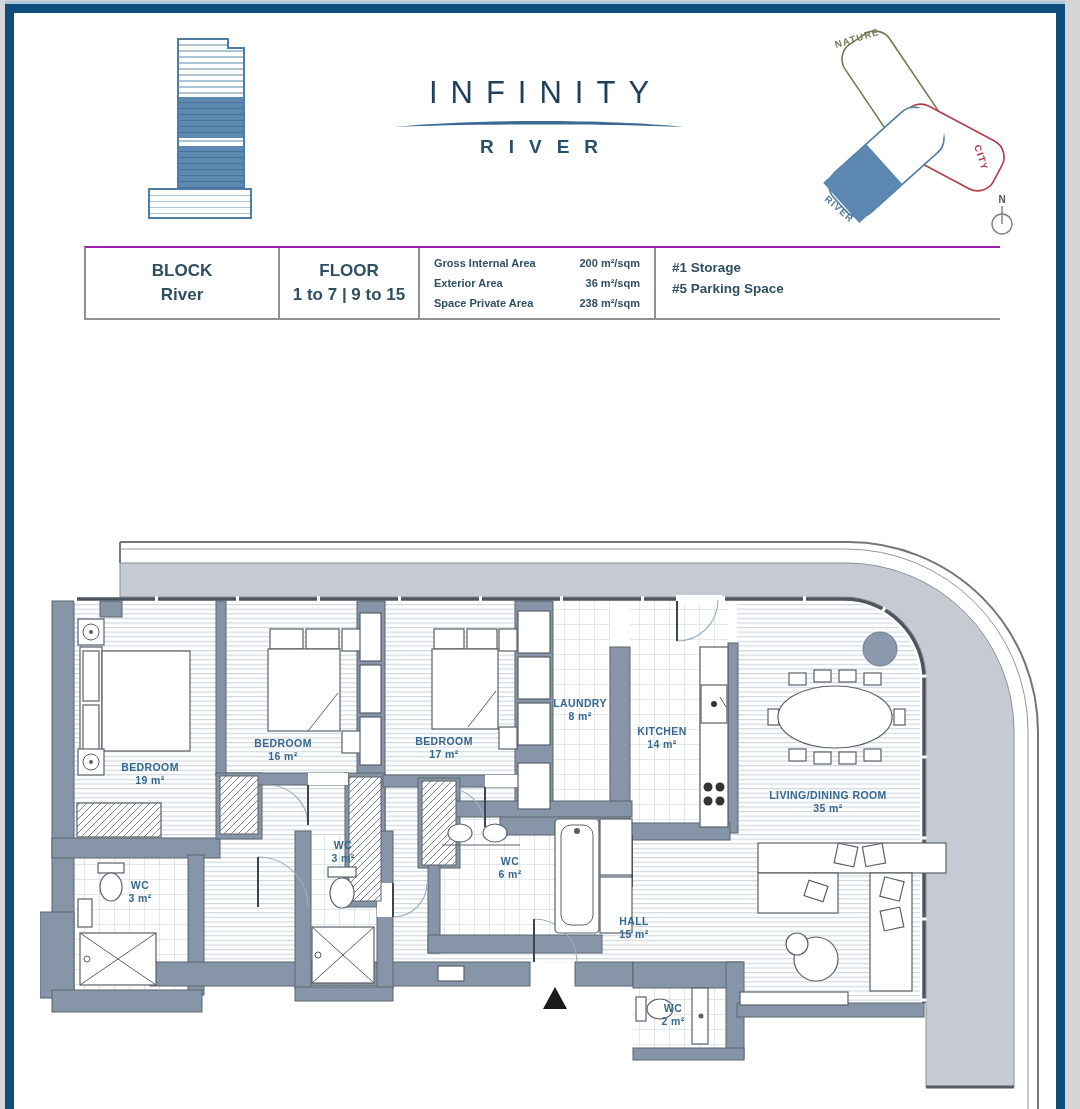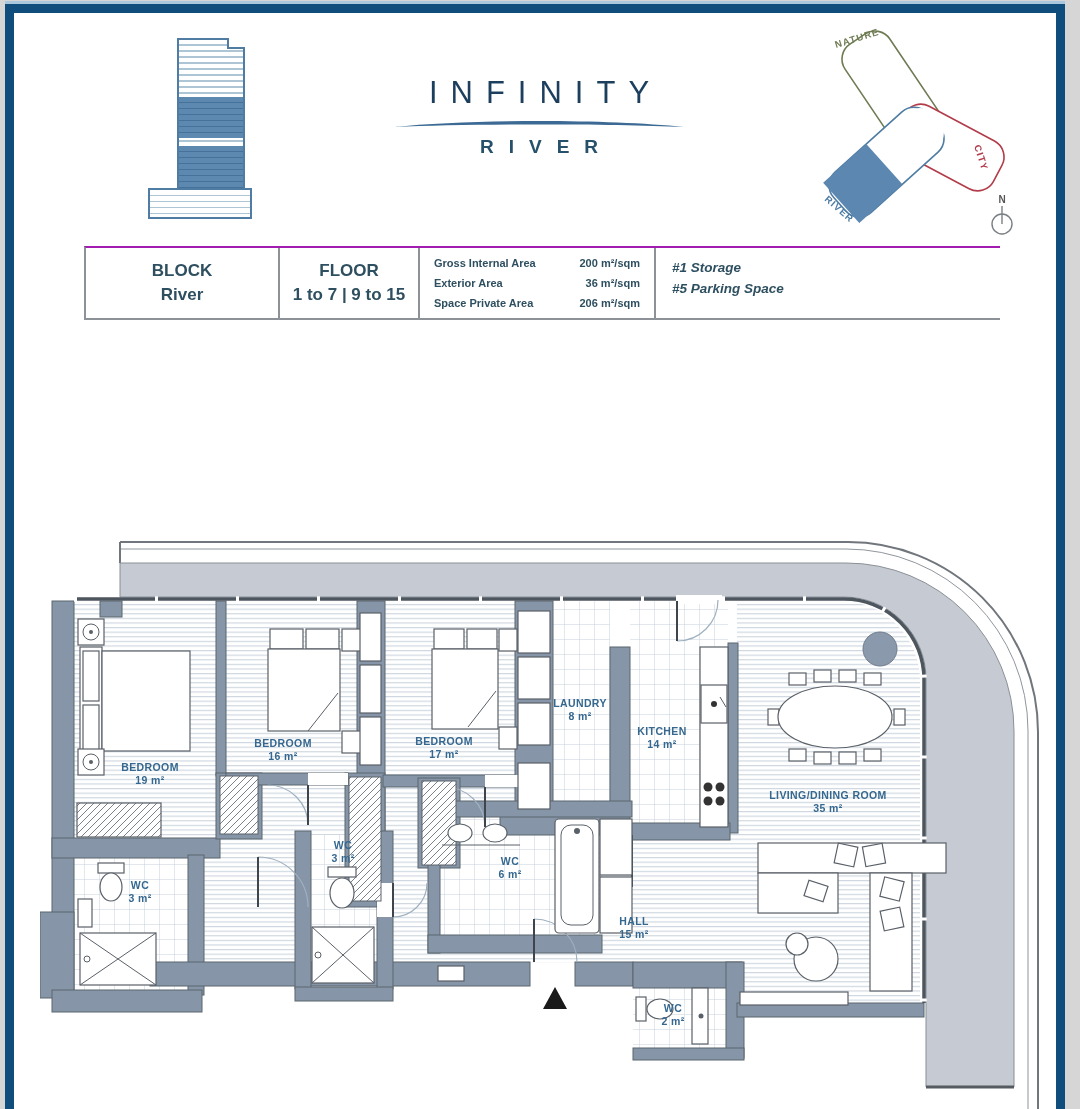--- a/index.html
+++ b/index.html
@@ -36,21 +36,21 @@
   .tcol{box-sizing:border-box;border-right:2px solid #8d9298;display:flex;flex-direction:column;
         justify-content:center;align-items:center;}
   .tcol.c1{width:194px;} .tcol.c2{width:140px;} .tcol.c3{width:184px;}
   .tcol.c4{width:236px;align-items:stretch;padding:5px 14px;}
   .tcol.c5{width:132px;border-right:none;align-items:flex-start;padding-left:16px;justify-content:flex-start;padding-top:9px;}
   .thead{font-size:17px;font-weight:700;line-height:24px;}
   .tval{font-size:17px;font-weight:700;line-height:24px;}
   .arow{display:flex;font-size:11px;font-weight:700;line-height:20px;}
   .arow .al{flex:1;text-align:left;}
   .arow .av{text-align:right;}
-  .xrow{font-size:13.5px;font-weight:700;line-height:21px;font-style:italic;}
+  .xrow{font-size:13.5px;font-weight:700;line-height:21px;}
 
   
   .plan{position:absolute;left:26px;top:522px;}
   .rl{font:700 10.5px "Liberation Sans",sans-serif;fill:#35678f;letter-spacing:.4px;text-anchor:middle;}
   .wall{fill:#8696a8;stroke:#5a646e;stroke-width:1;}
   .furn{fill:#fff;stroke:#5a6068;stroke-width:1.2;}
   .door{fill:none;stroke:#9fb0bf;stroke-width:1.2;}
   .leaf{stroke:#3e454d;stroke-width:2;}
   .thin{fill:none;stroke:#5a6068;stroke-width:1;}
   .wtxt{font:700 9.5px "Liberation Sans",sans-serif;letter-spacing:1.2px;}
@@ -114,21 +114,21 @@
           <div class="arow">
             <span class="al">Gross Internal Area</span>
             <span class="av">200 m²/sqm</span>
           </div>
           <div class="arow">
             <span class="al">Exterior Area</span>
             <span class="av">36 m²/sqm</span>
           </div>
           <div class="arow">
             <span class="al">Space Private Area</span>
-            <span class="av">206 m²/sqm</span>
+            <span class="av">238 m²/sqm</span>
           </div>
         </div>
         <div class="tcol c5">
           <div class="xrow">#1 Storage</div>
           <div class="xrow">#5 Parking Space</div>
         </div>
       </div>
 
       <svg class="plan" width="1000" height="575" viewBox="0 0 1000 575">
         <defs>

